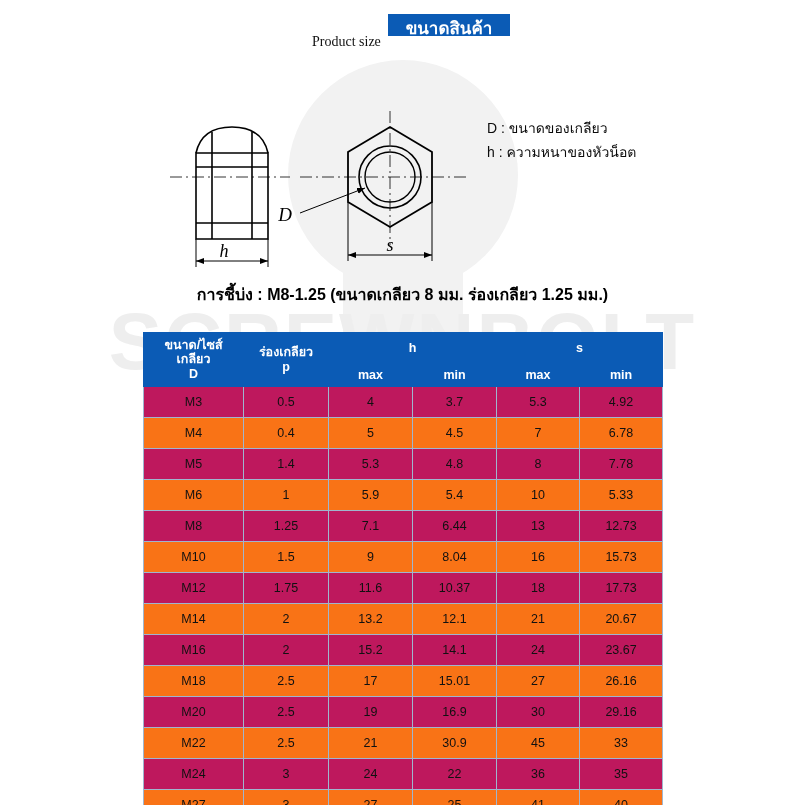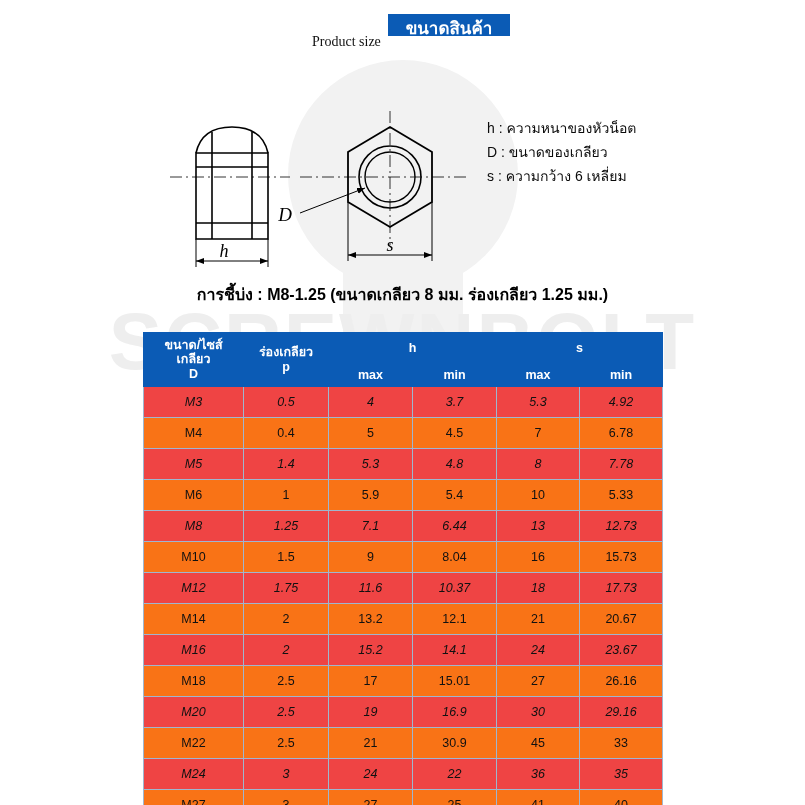--- a/index.html
+++ b/index.html
@@ -143,21 +143,21 @@
     background: #0b5bb5;
     color: #ffffff;
     border: 1px solid #0b5bb5;
     font-weight: bold;
     font-size: 12.5px;
     line-height: 1.15;
   }
   table.spec thead th.th-sub {
     height: 22px;
   }
-  table.spec tbody tr.odd td { background: #ef4444; font-style: italic; }
+  table.spec tbody tr.odd td { background: #be185d; }
   table.spec tbody tr.even td { background: #f97316; }
   table.spec td.c0 { font-weight: normal; }
   .col0 { width: 100px; }
   .col1 { width: 85px; }
   .col2 { width: 84px; }
   .col3 { width: 84px; }
   .col4 { width: 83px; }
   .col5 { width: 83px; }
 </style>
 </head>
@@ -225,23 +225,22 @@
     <marker id="arrR" markerWidth="9" markerHeight="9" refX="8" refY="3" orient="auto">
       <path d="M0,0 L8,3 L0,6 z" fill="#000"></path>
     </marker>
     <marker id="arrL" markerWidth="9" markerHeight="9" refX="0" refY="3" orient="auto">
       <path d="M8,0 L0,3 L8,6 z" fill="#000"></path>
     </marker>
   </defs>
 </svg>
 
 <div style="position:absolute; left:487px; top:116px; z-index:3; font-size:14px; line-height:24px; color:#0b0b0b;">
+  <div>D : ขนาดของเกลียว</div>
   <div>h : ความหนาของหัวน็อต</div>
-  <div>D : ขนาดของเกลียว</div>
-  <div>s : ความกว้าง 6 เหลี่ยม</div>
 </div>
 
 <div id="spec-title">การชี้บ่ง : M8-1.25 (ขนาดเกลียว 8 มม. ร่องเกลียว 1.25 มม.)</div>
 <div id="spec-note">*ขนาดแต่ละส่วนมีค่า +/- สำหรับการผลิตอยู่ ฉะนั้นขนาดอาจมีความคาดเคลื่อนบ้างเล็กน้อย หน่วย mm.</div>
 
 <div id="spec-table-wrap">
   <table class="spec">
     <colgroup>
       <col class="col0">
         <col class="col1">

